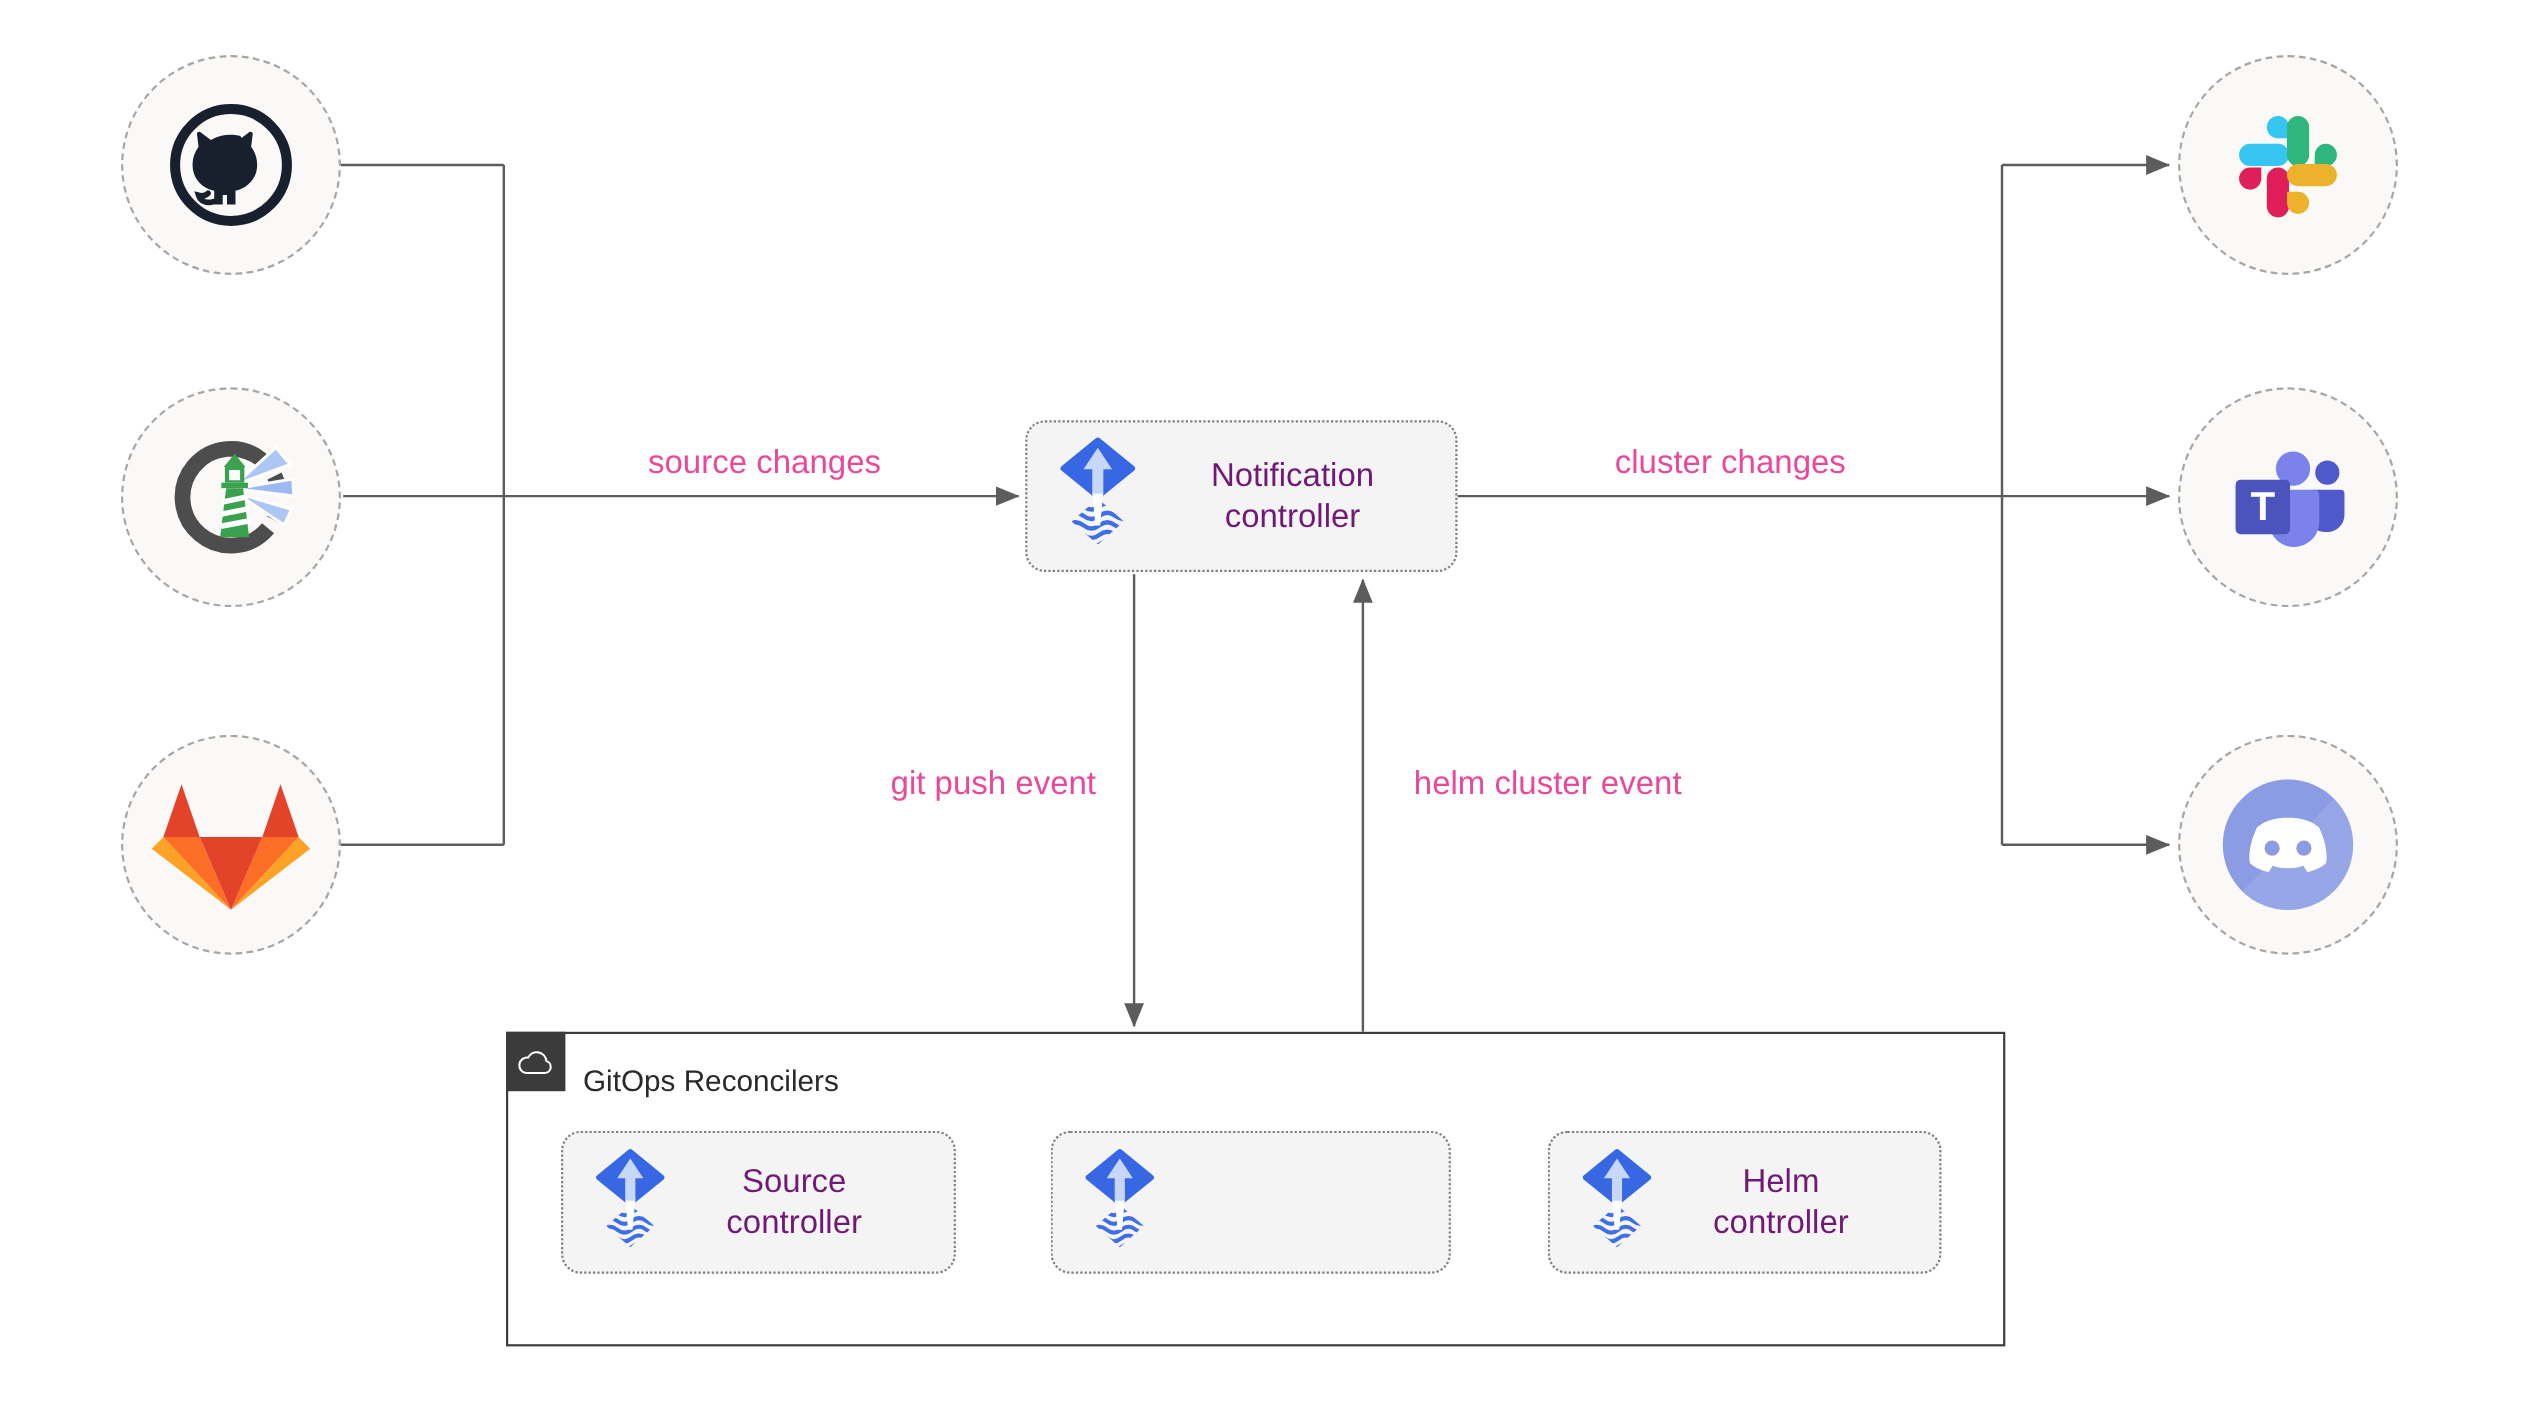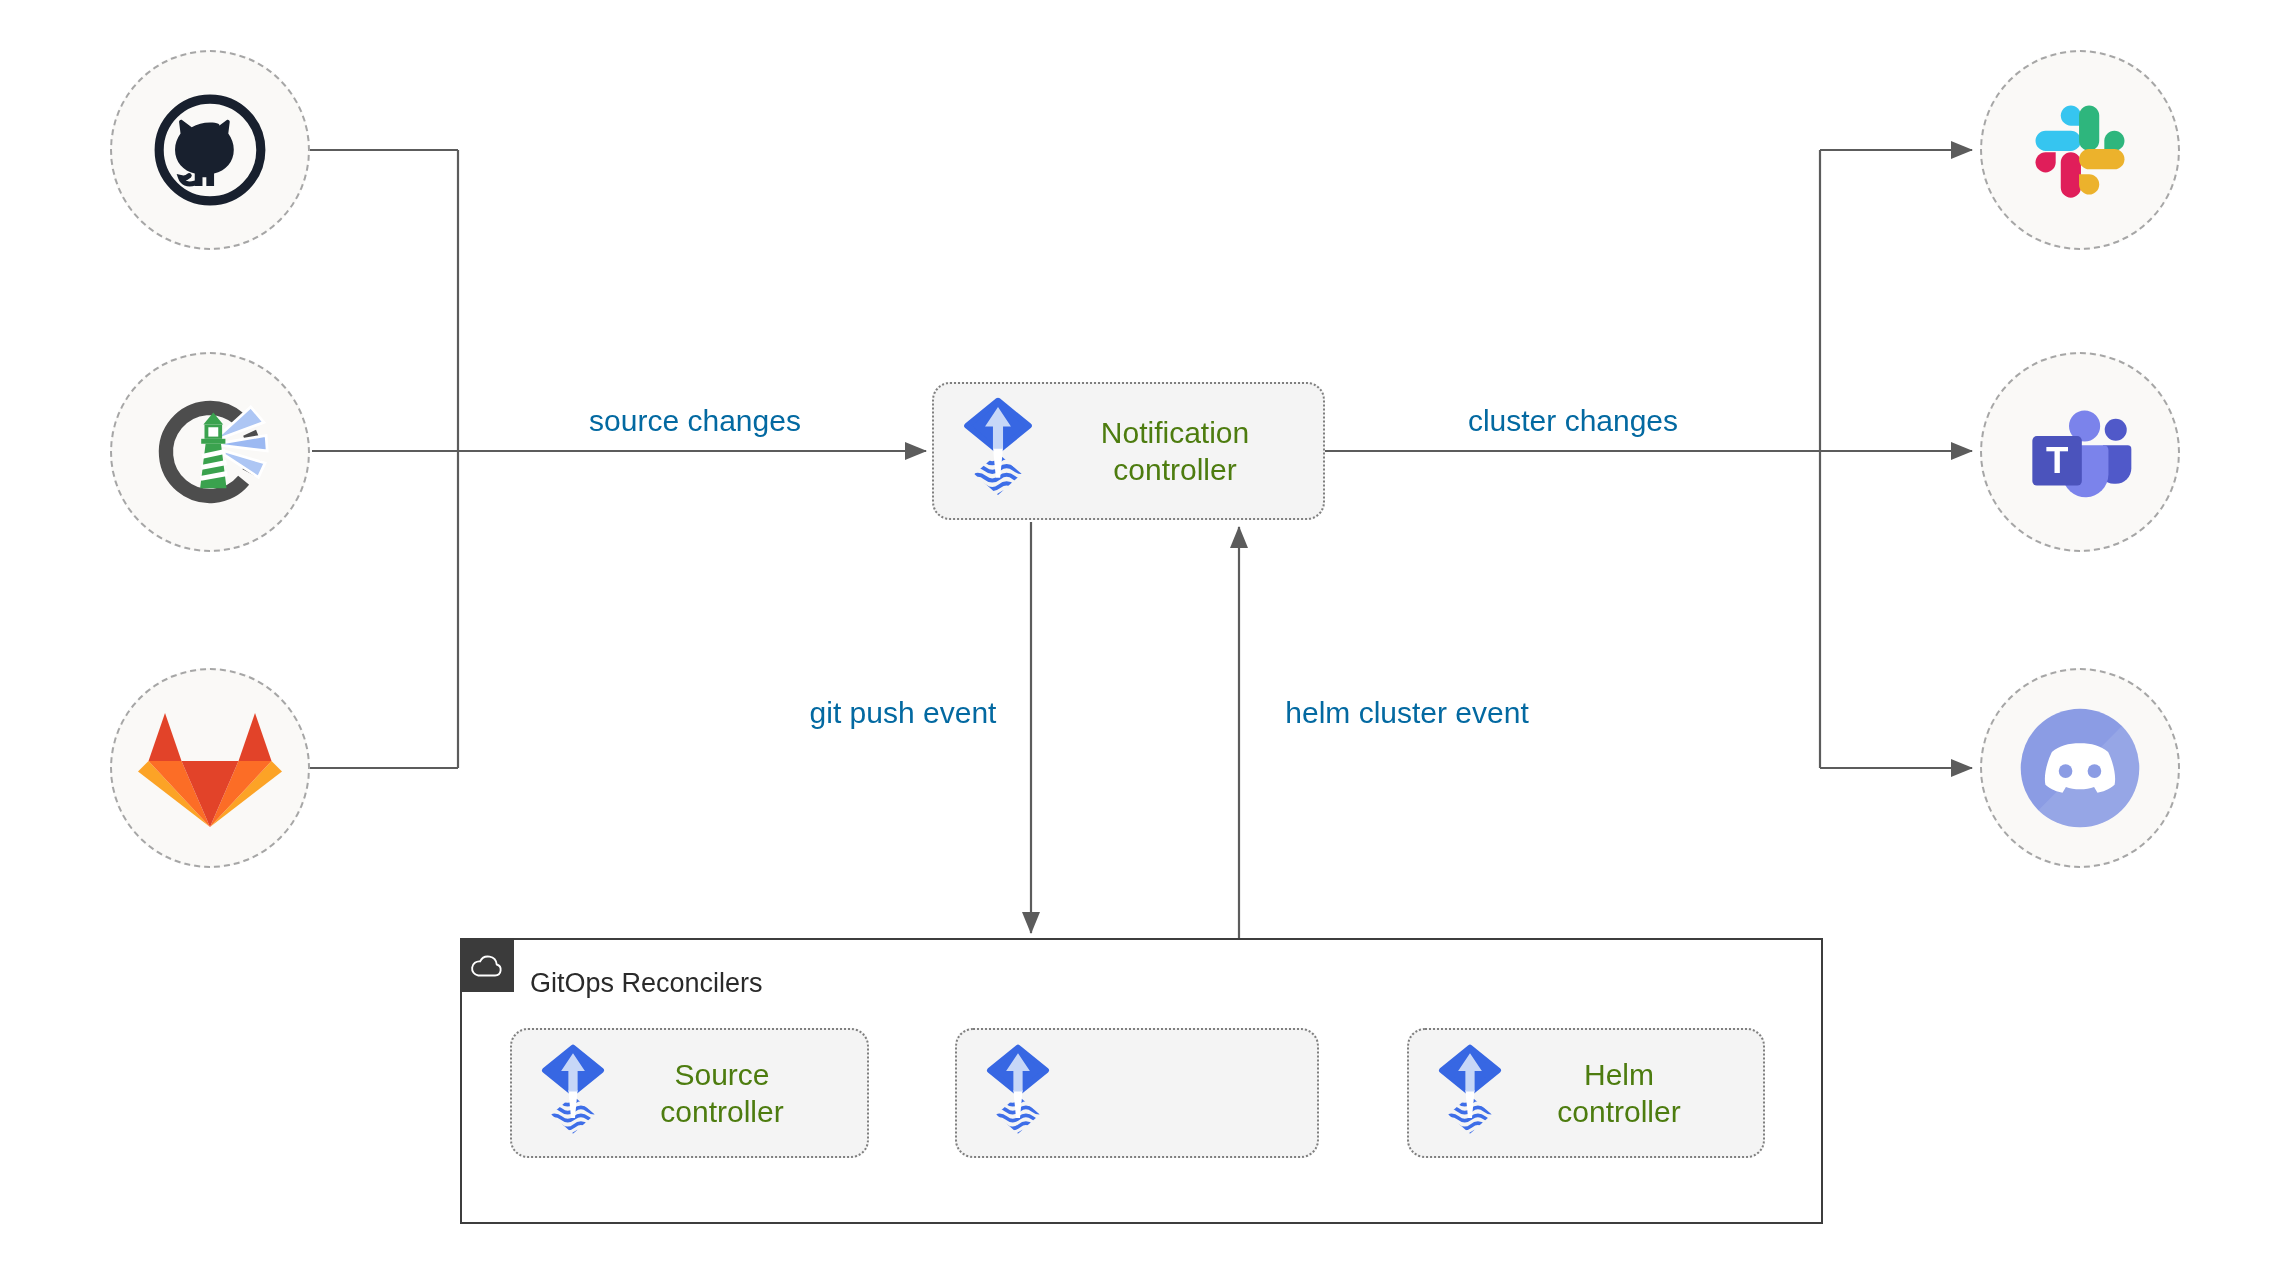--- a/index.html
+++ b/index.html
@@ -6,31 +6,31 @@
   body{width:2292px;height:1284px;position:relative;overflow:hidden;
        font-family:"Liberation Sans","DejaVu Sans",sans-serif;}
   
   .circle{position:absolute;width:200px;height:200px;border-radius:50%;
           border:2px dashed #a6a6a6;background:#faf9f7;box-sizing:border-box;
           display:flex;align-items:center;justify-content:center;}
   
   .ctrl{position:absolute;border:2px dotted #7f7f7f;border-radius:18px;
         background:#f4f4f4;box-sizing:border-box;display:flex;align-items:center;
         justify-content:flex-start;padding-left:28px;gap:26px;}
-  .ctrl .lbl{flex:1;text-align:center;font-size:30px;line-height:37px;color:#4d7c0f;
+  .ctrl .lbl{flex:1;text-align:center;font-size:30px;line-height:37px;color:#701a75;
              padding-right:14px;}
   
   .container-box{position:absolute;left:460px;top:938px;width:1363px;height:286px;
         border:2px solid #3d3d3d;box-sizing:border-box;background:#ffffff;}
   .container-tab{position:absolute;left:-2px;top:-2px;width:54px;height:54px;
         background:#3b3b3b;display:flex;align-items:center;justify-content:center;}
   .container-title{position:absolute;left:68px;top:12px;font-size:27px;color:#2a2a2a;margin-top:16px;}
   
   .edge-label{position:absolute;transform:translate(-50%,-50%);font-size:30px;
-        color:#0369a1;white-space:nowrap;background:#ffffff;padding:0 6px;}
+        color:#ec4899;white-space:nowrap;background:#ffffff;padding:0 6px;}
   svg.connectors{position:absolute;left:0;top:0;pointer-events:none;}
 </style>
 </head>
 <body>
 
 <svg width="0" height="0" style="position:absolute" aria-hidden="true">
   <defs>
     <clipPath id="fxclip">
         <path d="M50 78 L83 107 L50 136 L17 107 Z"></path>
       </clipPath>

